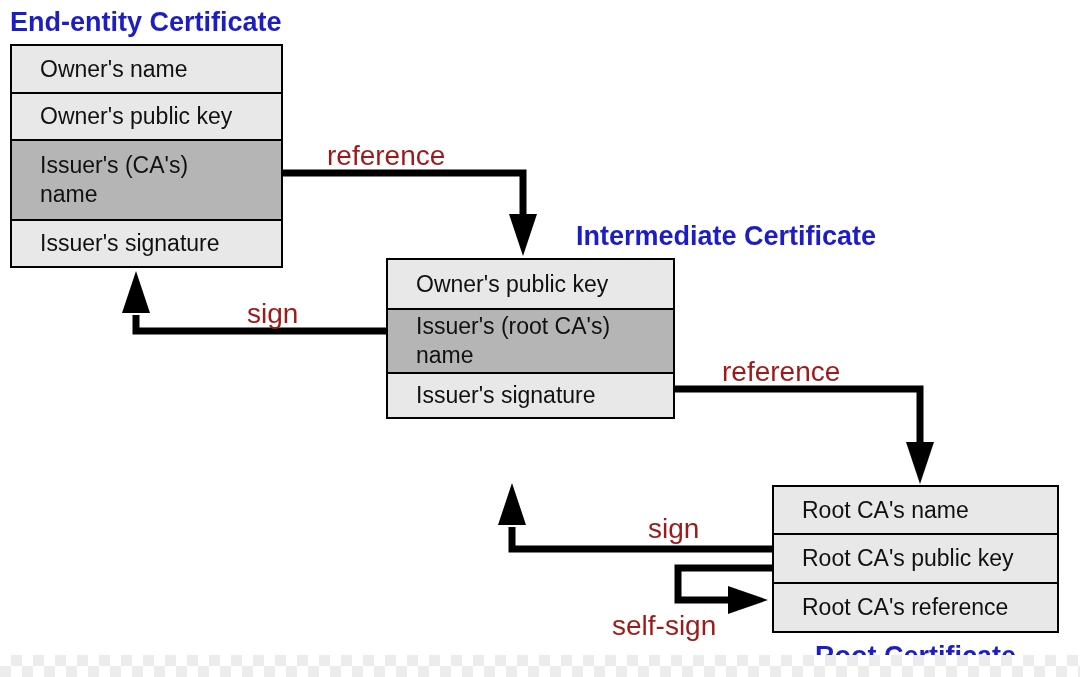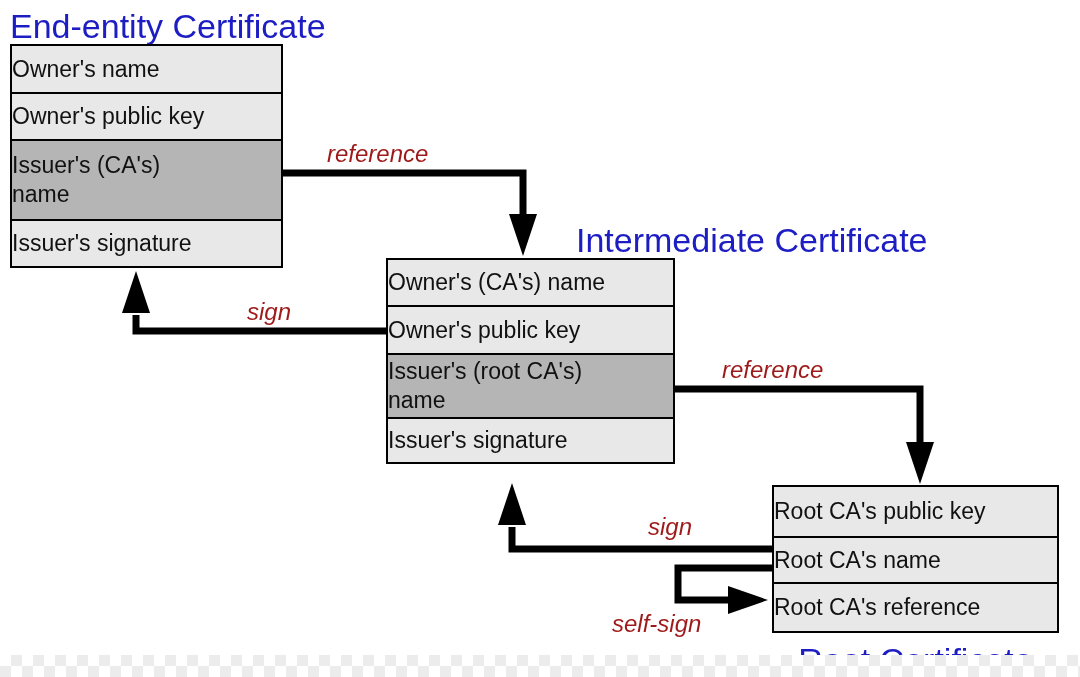--- a/index.html
+++ b/index.html
@@ -17,50 +17,50 @@
   .arrow-line { fill:none; stroke:var(--line_black); stroke-width:7; }
   .arrow-head { fill:var(--line_black); stroke:none; }
 
   .cert {
     position:absolute; box-sizing:border-box;
     border:2px solid var(--line_black);
     background:var(--row_light);
   }
   .row {
     box-sizing:border-box; display:flex; align-items:center;
-    padding-left:0; padding-right:6px;
+    padding-left:28px; padding-right:6px;
     font-size:23px; color:#111; line-height:1.25;
     background:var(--row_light);
     white-space:pre-line;
   }
   .row + .row { border-top:2px solid var(--line_black); }
   .row.dark { background:var(--row_dark); }
 
   #cert-end  { left:10px;  top:44px;  width:273px; }
   #cert-end  .r1 { height:46px; } #cert-end .r2 { height:47px; }
   #cert-end  .r3 { height:80px; } #cert-end .r4 { height:47px; }
 
   #cert-int  { left:386px; top:258px; width:289px; }
   #cert-int  .r1 { height:45px; } #cert-int .r2 { height:48px; }
   #cert-int  .r3 { height:64px; } #cert-int .r4 { height:45px; }
 
   #cert-root { left:772px; top:485px; width:287px; }
   #cert-root .r1 { height:46px; } #cert-root .r2 { height:49px; }
   #cert-root .r3 { height:49px; }
 
   .cert-title {
-    position:absolute; font-size:34px; font-weight:normal;
+    position:absolute; font-size:27px; font-weight:bold;
     color:var(--title_blue); white-space:nowrap;
   }
   #title-end  { left:10px;  top:7px; }
   #title-int  { left:576px; top:221px; }
   #title-root { left:772px; top:641px; width:287px; text-align:center; }
 
   .edge-label {
-    position:absolute; font-size:24px; font-style:italic;
+    position:absolute; font-size:28px; 
     color:var(--label_red); white-space:nowrap;
   }
   #lbl-ref1 { left:327px; top:140px; }
   #lbl-sign1 { left:247px; top:298px; }
   #lbl-ref2 { left:722px; top:356px; }
   #lbl-sign2 { left:648px; top:513px; }
   #lbl-selfsign { left:612px; top:610px; }
 </style>
 </head>
 <body>
@@ -89,30 +89,29 @@
   <div class="cert" id="cert-end">
     <div class="row r1">Owner's name</div>
     <div class="row r2">Owner's public key</div>
     <div class="row r3 dark">Issuer's (CA's)
 name</div>
     <div class="row r4">Issuer's signature</div>
   </div>
 
   <div class="cert-title" id="title-int">Intermediate Certificate</div>
   <div class="cert" id="cert-int">
-    <div class="row r1">Owner's (CA's) name</div>
     <div class="row r2">Owner's public key</div>
     <div class="row r3 dark">Issuer's (root CA's)
 name</div>
     <div class="row r4">Issuer's signature</div>
   </div>
 
   <div class="cert" id="cert-root">
+    <div class="row r1">Root CA's name</div>
     <div class="row r2">Root CA's public key</div>
-    <div class="row r1">Root CA's name</div>
     <div class="row r3">Root CA's reference</div>
   </div>
   <div class="cert-title" id="title-root">Root Certificate</div>
 
   <div class="edge-label" id="lbl-ref1">reference</div>
   <div class="edge-label" id="lbl-sign1">sign</div>
   <div class="edge-label" id="lbl-ref2">reference</div>
   <div class="edge-label" id="lbl-sign2">sign</div>
   <div class="edge-label" id="lbl-selfsign">self-sign</div>
 

